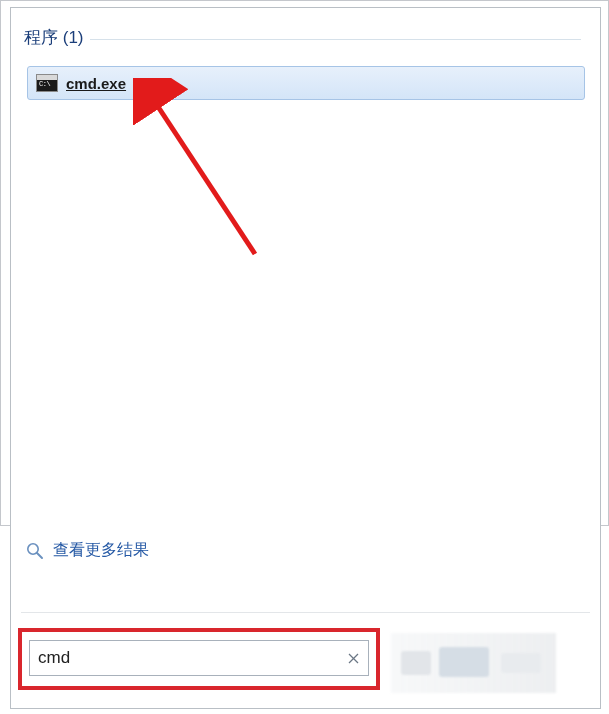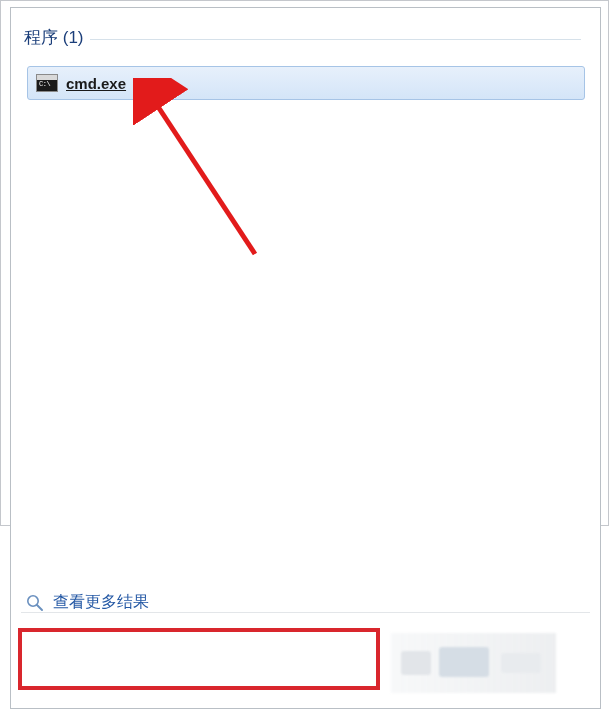--- a/index.html
+++ b/index.html
@@ -108,21 +108,21 @@
       position: absolute;
       left: 122px;
       top: 70px;
       width: 140px;
       height: 190px;
       pointer-events: none;
     }
     .see-more {
       position: absolute;
       left: 14px;
-      top: 584px;
+      top: 532px;
       display: flex;
       align-items: center;
       cursor: pointer;
     }
     .magnifier-icon {
       width: 20px;
       height: 20px;
       margin-right: 8px;
       flex-shrink: 0;
     }
@@ -229,20 +229,29 @@
     <div class="see-more">
       <svg class="magnifier-icon" viewBox="0 0 20 20">
         <circle cx="8" cy="8" r="5.2" fill="none" stroke="#6a90bf" stroke-width="1.6"></circle>
         <line x1="12" y1="12" x2="17" y2="17" stroke="#6a90bf" stroke-width="2" stroke-linecap="round"></line>
       </svg>
       <span class="see-more-label">查看更多结果</span>
     </div>
 
     <div class="divider"></div>
 
+    <div class="search-wrapper">
+      <input class="search-input" type="text" value="cmd" style="">
+      <span class="clear-btn">
+        <svg width="11" height="11" viewBox="0 0 11 11">
+          <line x1="1" y1="1" x2="10" y2="10" stroke="#6b7785" stroke-width="1.3"></line>
+          <line x1="10" y1="1" x2="1" y2="10" stroke="#6b7785" stroke-width="1.3"></line>
+        </svg>
+      </span>
+    </div>
 
     <div class="search-highlight-box"></div>
 
     <div class="right-blur">
       <div class="blob blob1"></div>
       <div class="blob blob2"></div>
       <div class="blob blob3"></div>
     </div>
 
   </div>

